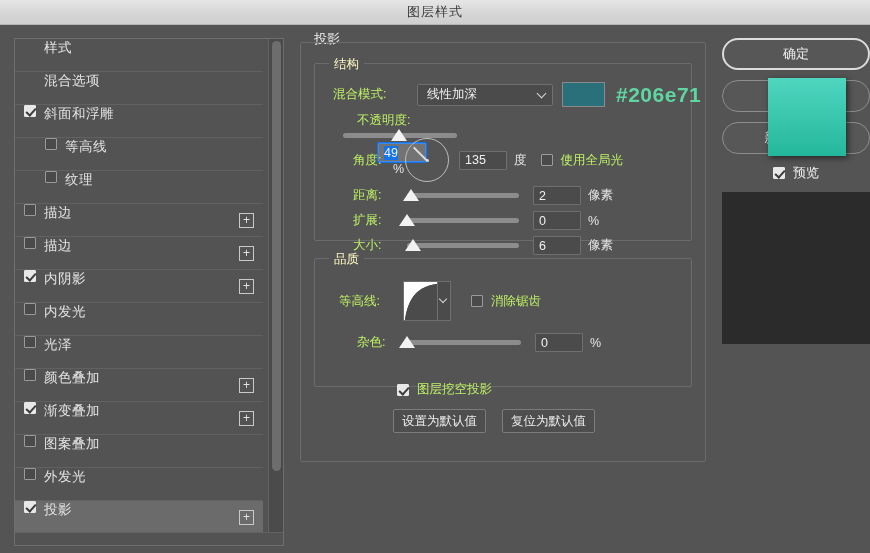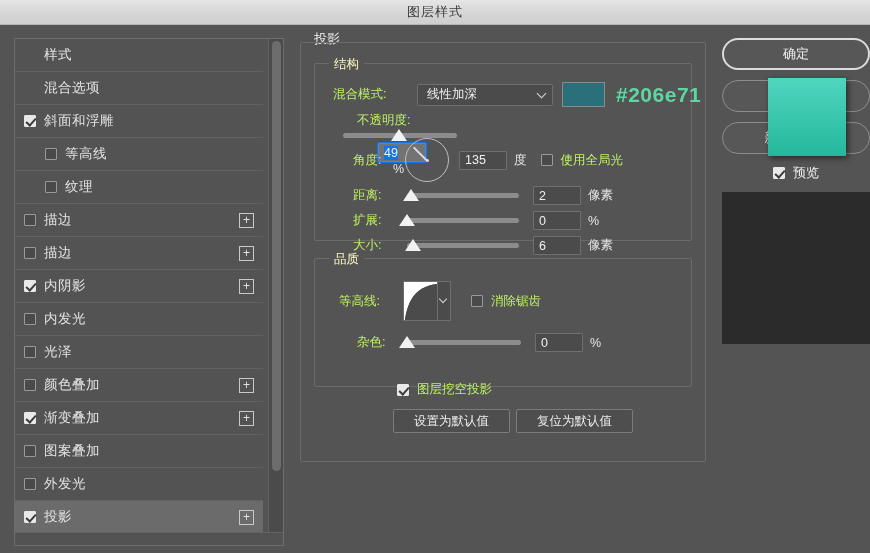--- a/index.html
+++ b/index.html
@@ -30,21 +30,21 @@
     position: absolute; left: 14px; top: 38px;
     width: 270px; height: 508px;
     background: #535353;
     border: 1px solid #6e6e6e;
     overflow: hidden;
   }
   .style-list { width: 248px; }
   .style-row {
     position: relative;
     height: 33px;
-    display: flex; align-items: center;
+    display: flex; align-items: flex-start;
     border-bottom: 1px solid #616161;
     padding-left: 9px;
     background: #535353;
   }
   .style-row.selected { background: #6b6b6b; }
   .style-row.sub { padding-left: 30px; }
   .style-label {
     font-size: 13.5px; color: #e3e3e3; letter-spacing: .5px;
   }
   .cbox {
@@ -252,21 +252,21 @@
     border-bottom: 1.5px solid #d8d8d8;
     transform: rotate(45deg);
   }
   .pushbtn {
     height: 24px;
     background: #4e4e4e;
     border: 1px solid #7c7c7c;
     border-radius: 2px;
     display: flex; align-items: center; justify-content: center;
     font-size: 12.5px; color: #ededed;
-    padding: 0 20px;
+    padding: 0 8px;
   }
   
   .right {
     position: absolute; left: 722px; top: 38px;
     width: 148px;
   }
   .rbtn {
     width: 148px; height: 32px;
     border-radius: 16px;
     border: 1px solid #8d8d8d;
@@ -493,21 +493,21 @@
 
       <div class="row" style="left:96px; top:338px;">
         <div class="mini-cbox checked"></div>
         <span class="fld-label">图层挖空投影</span>
       </div>
 
       <div class="row" style="left:92px; top:366px;">
         <div class="pushbtn">
           <span>设置为默认值</span>
         </div>
-        <div class="pushbtn" style="margin-left:6px;">
+        <div class="pushbtn" style="margin-left:16px;">
           <span>复位为默认值</span>
         </div>
       </div>
 
     </div>
   </div>
 
   <div class="right">
     <div class="rbtn primary">
       <span>确定</span>

